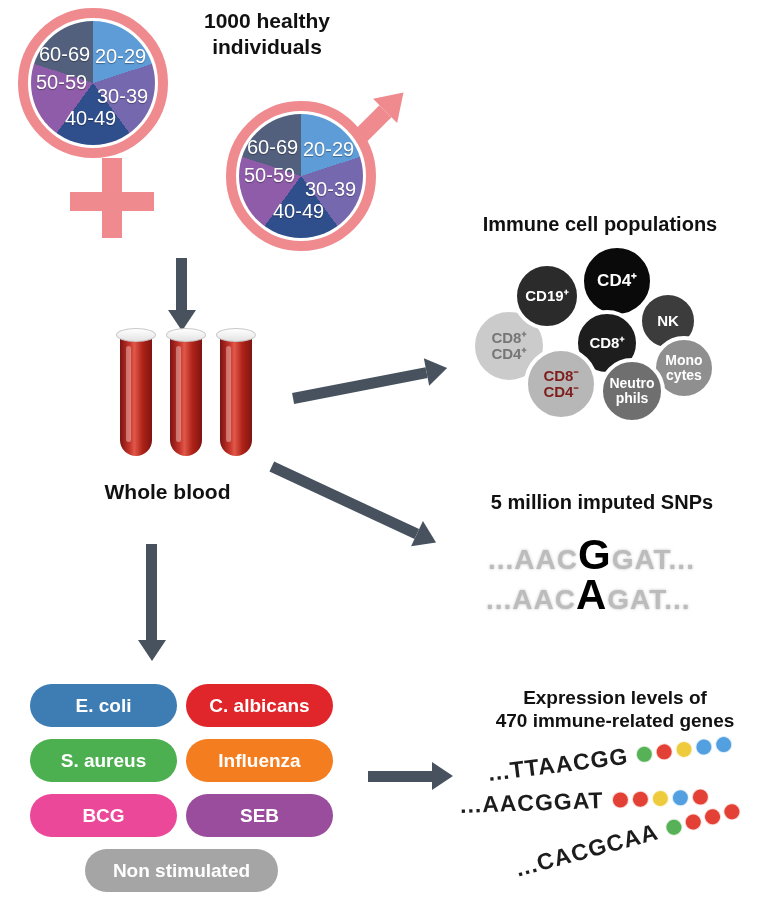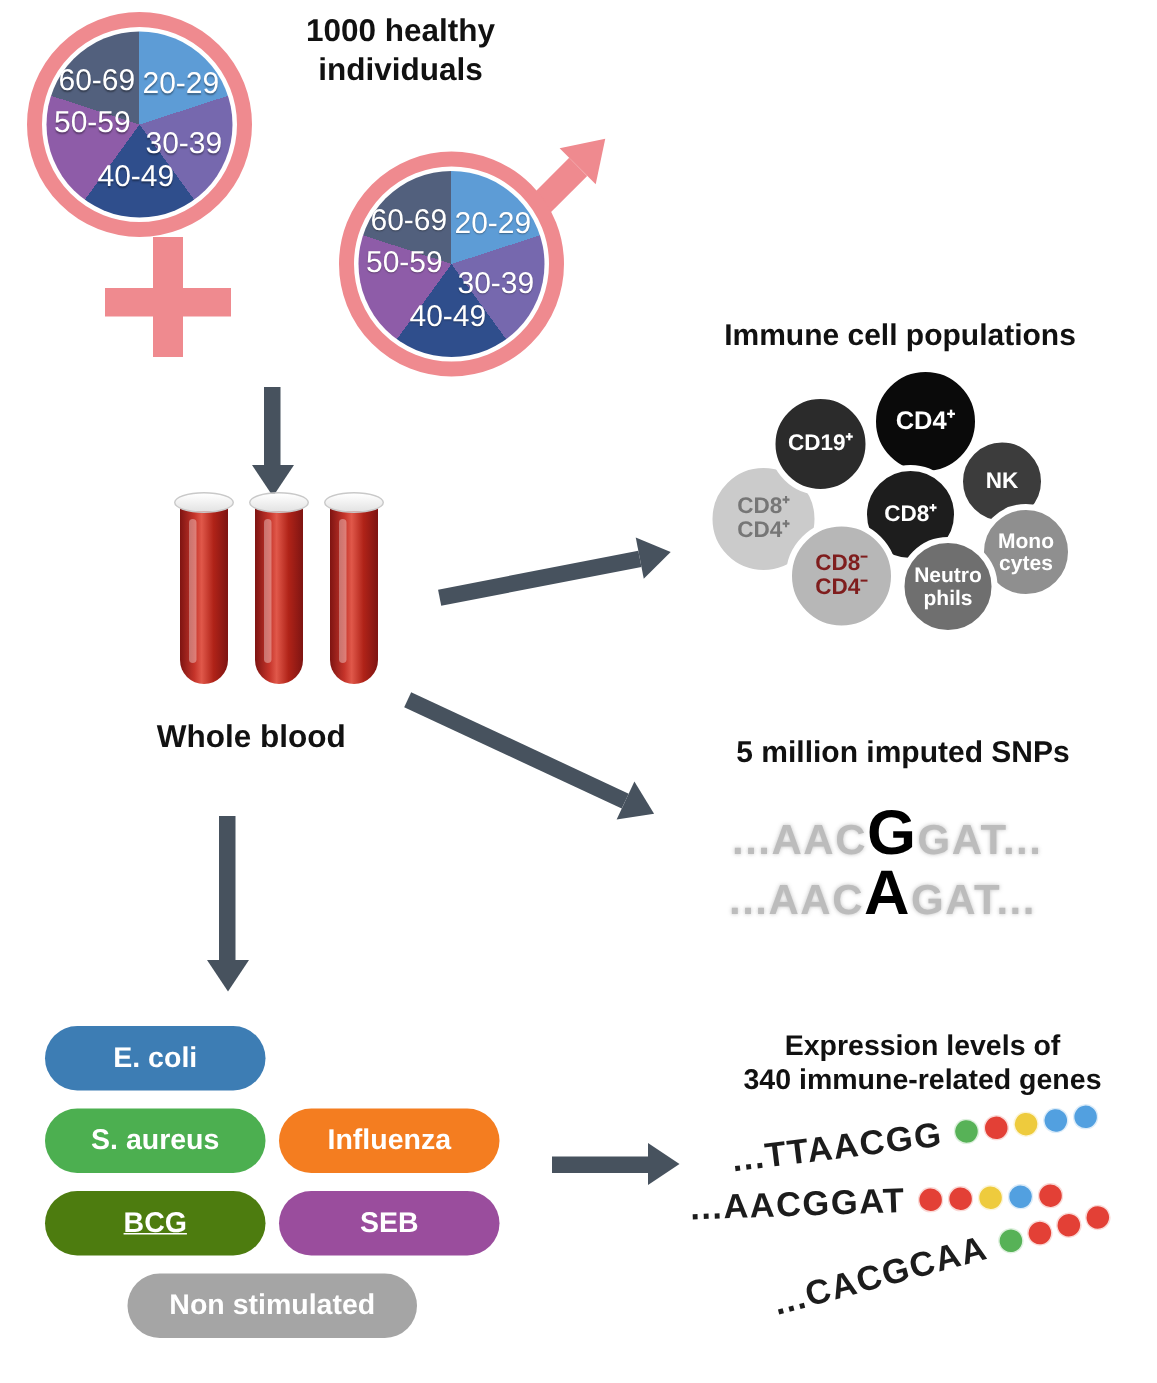--- a/index.html
+++ b/index.html
@@ -189,28 +189,29 @@
 
   <div class="heading title-snps">5 million imputed SNPs</div>
   <div class="snp-line snp-1">
     <span class="snp-dim">...AAC</span><span class="snp-var">G</span><span class="snp-dim">GAT...</span>
   </div>
   <div class="snp-line snp-2">
     <span class="snp-dim">...AAC</span><span class="snp-var">A</span><span class="snp-dim">GAT...</span>
   </div>
 
   <div class="pill p1" style="background: rgb(61, 125, 180);">E. coli</div>
+  <div class="pill p2" style="background: rgb(224, 38, 43);">C. albicans</div>
   <div class="pill p3" style="background: rgb(76, 175, 80);">S. aureus</div>
   <div class="pill p4" style="background: rgb(244, 125, 32);">Influenza</div>
-  <div class="pill p5" style="background: #4d7c0f; text-decoration: underline;">BCG</div>
+  <div class="pill p5" style="background: #ec4899;">BCG</div>
   <div class="pill p6" style="background: rgb(154, 77, 157);">SEB</div>
   <div class="pill p7" style="background: rgb(165, 165, 165);">Non stimulated</div>
 
   <div class="heading title-expr">Expression levels of
-340 immune-related genes</div>
+470 immune-related genes</div>
   <div class="expr-row er1">
     <span class="expr-seq">...TTAACGG</span>
     <span class="expr-dots">
         <span class="dot" style="background: rgb(87, 178, 87);"></span>
         <span class="dot" style="background: rgb(227, 64, 54);"></span>
         <span class="dot" style="background: rgb(238, 203, 61);"></span>
         <span class="dot" style="background: rgb(82, 160, 224);"></span>
         <span class="dot" style="background: rgb(82, 160, 224);"></span>
       </span>
   </div>

